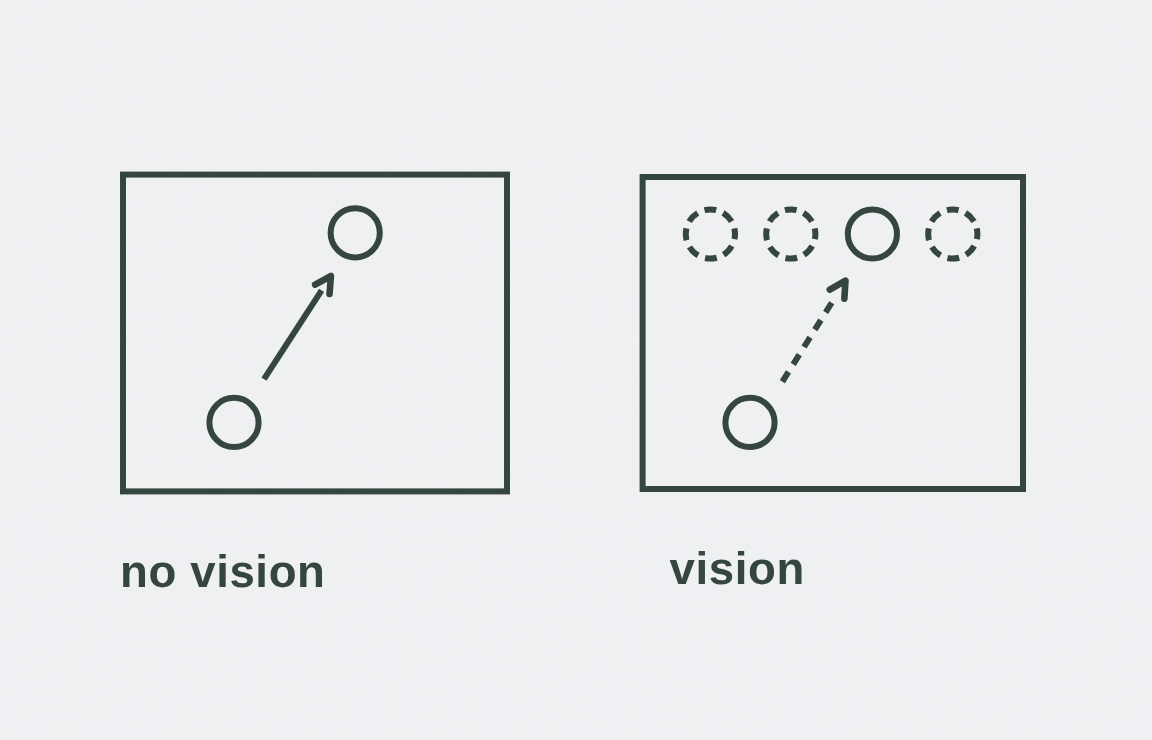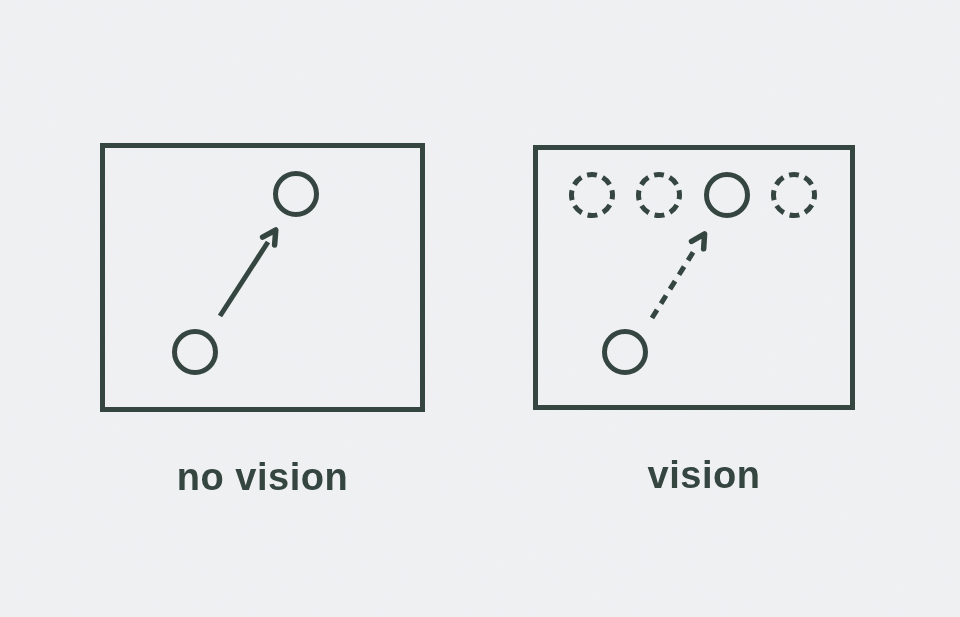--- a/index.html
+++ b/index.html
@@ -22,21 +22,21 @@
     top: 0;
   }
   .vignette {
     position: absolute;
     inset: 0;
     pointer-events: none;
     background: radial-gradient(130% 130% at 50% 45%, rgba(0,0,0,0) 62%, rgba(40,50,55,0.05) 100%);
   }
   .panel-label {
     position: absolute;
-    text-align: center;
+    text-align: left;
     font-size: 38px;
     font-weight: 700;
     letter-spacing: 0.5px;
     color: var(--ink, #35453f);
     line-height: 42px;
     user-select: none;
   }
   .ink-stroke {
     stroke: var(--ink, #35453f);
     fill: none;
@@ -69,14 +69,14 @@
         <circle cx="794" cy="195" r="20.5" stroke-width="5" stroke-dasharray="9.98 6.12" stroke-dashoffset="5.64" stroke-linecap="butt" class="ink-stroke"></circle>
         <circle cx="625" cy="352" r="20.5" stroke-width="5" class="ink-stroke"></circle>
         <line x1="652" y1="318" x2="697" y2="246" stroke-width="5" marker-end="url(#arrowhead)" stroke-dasharray="9.5 7.5" class="ink-stroke"></line>
       </g>
   </svg>
 
   <div class="vignette"></div>
 
   <div class="panel-label" id="panel-label-0" style="left: 100px; width: 325px; top: 456px;">no vision</div>
 
-  <div class="panel-label" id="panel-label-1" style="left: 543px; width: 322px; top: 454px;">vision</div>
+  <div class="panel-label" id="panel-label-1" style="left: 558px; width: 322px; top: 454px;">vision</div>
 </div>
 
 </body></html>

